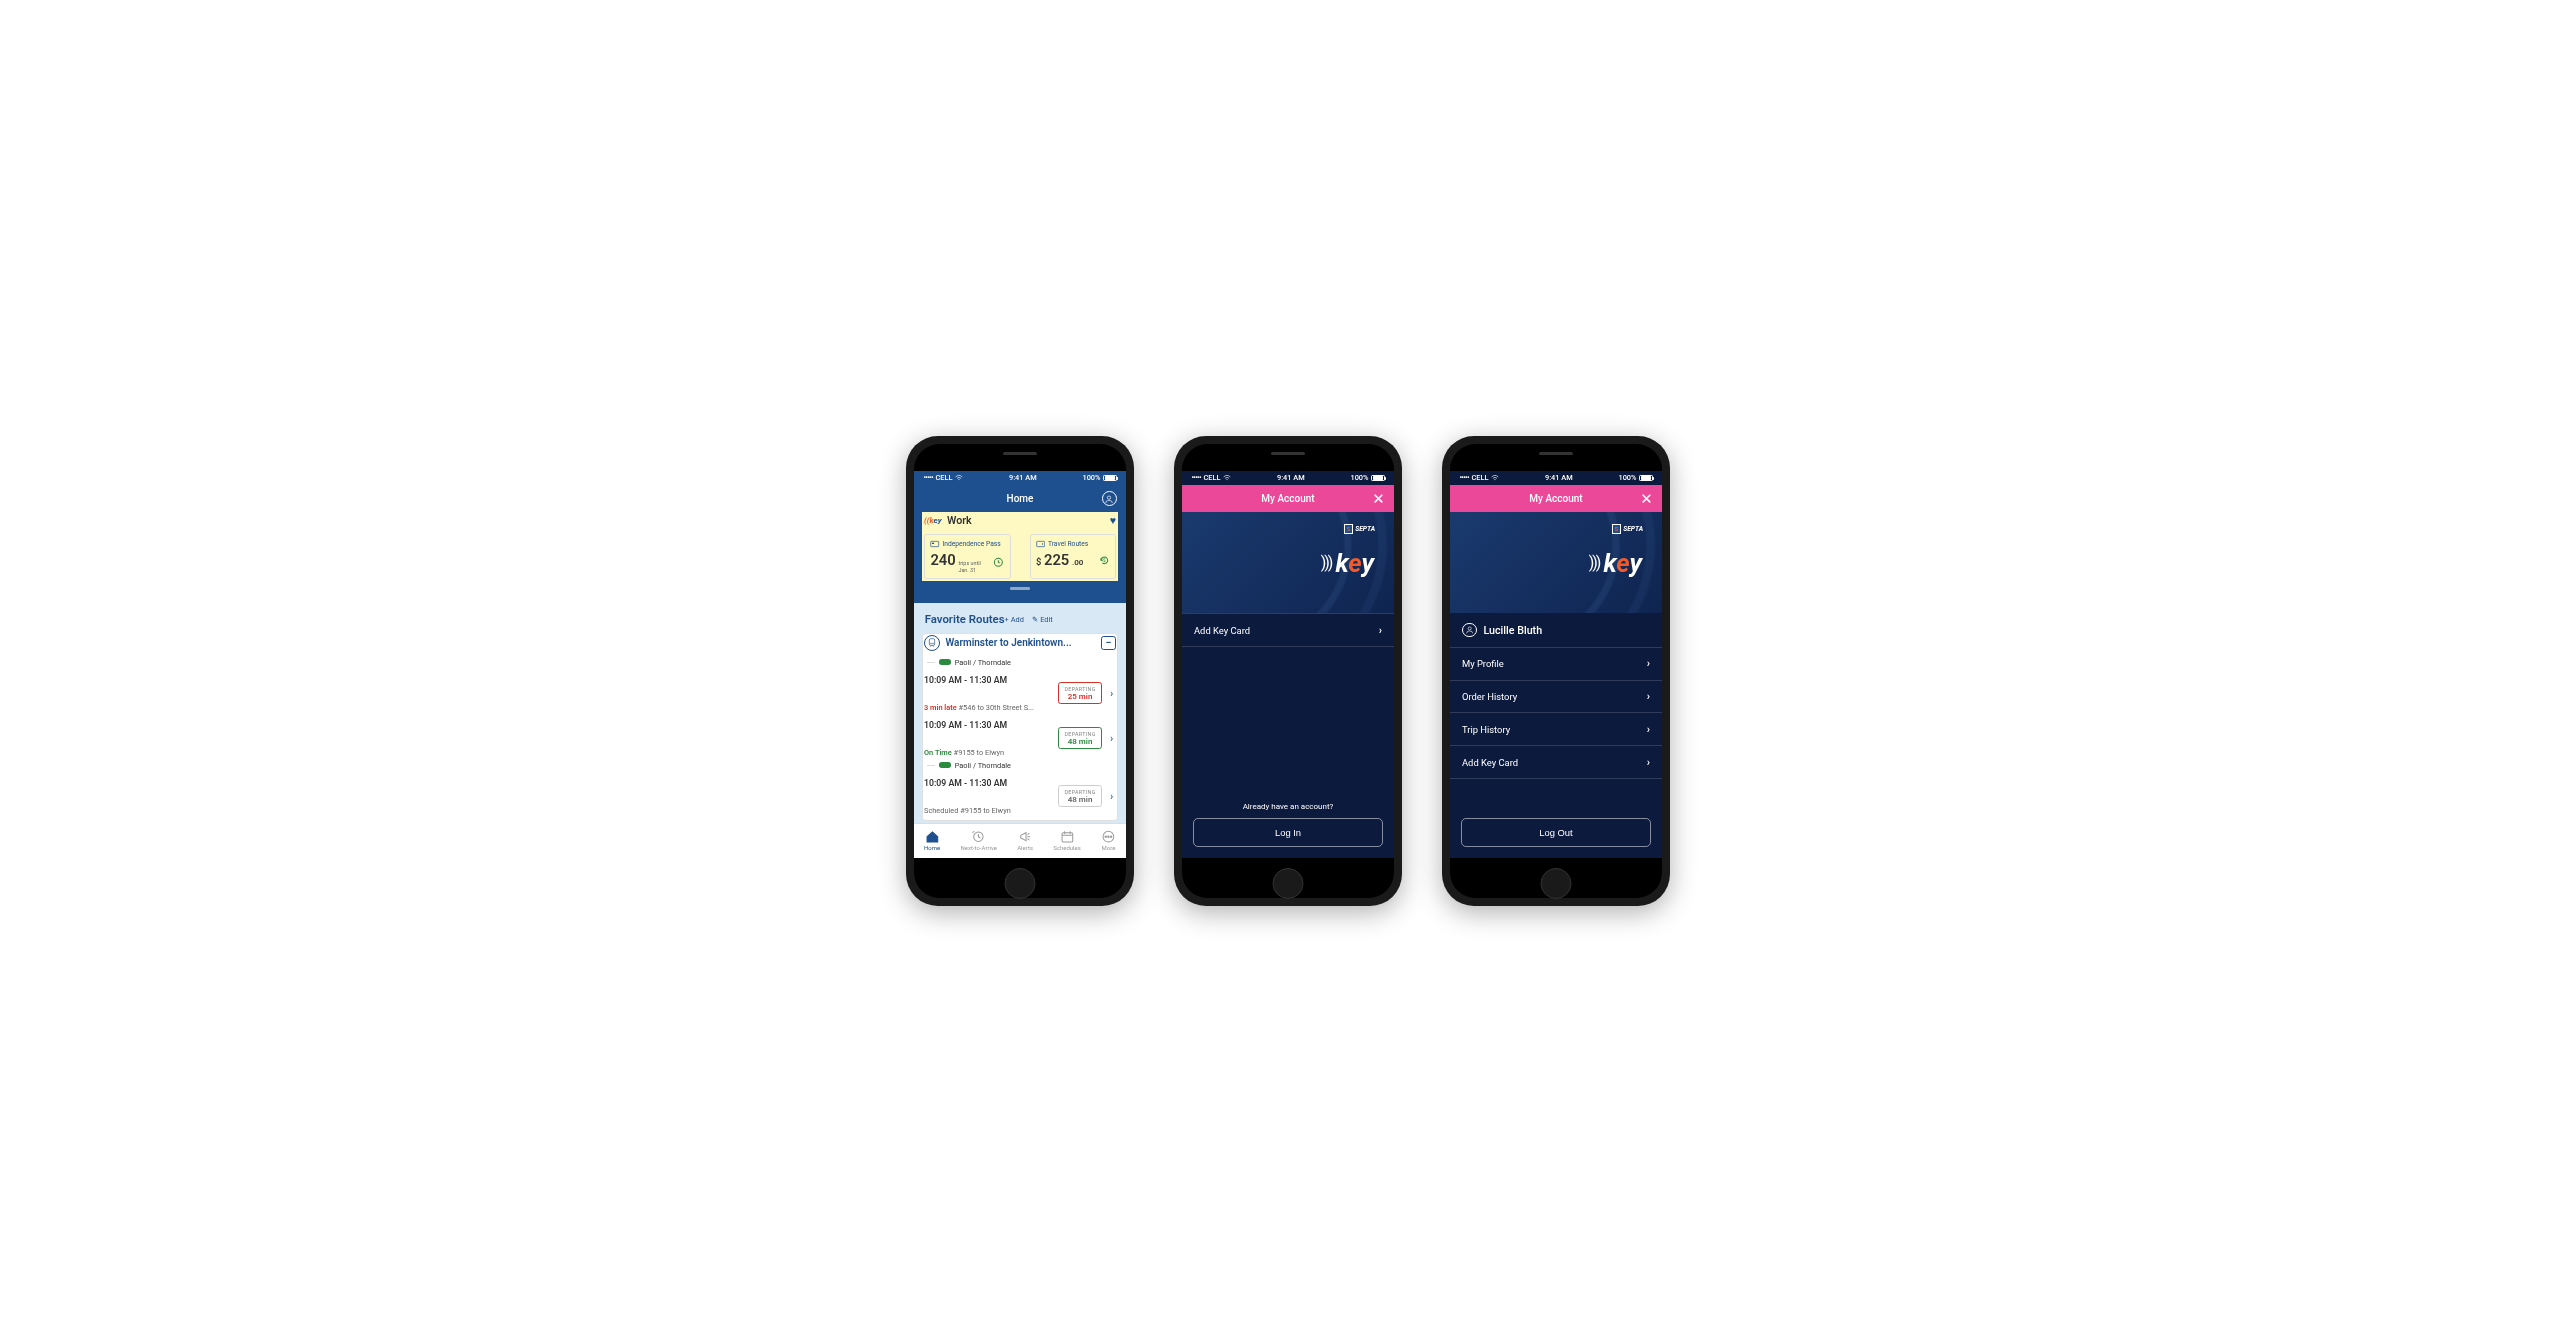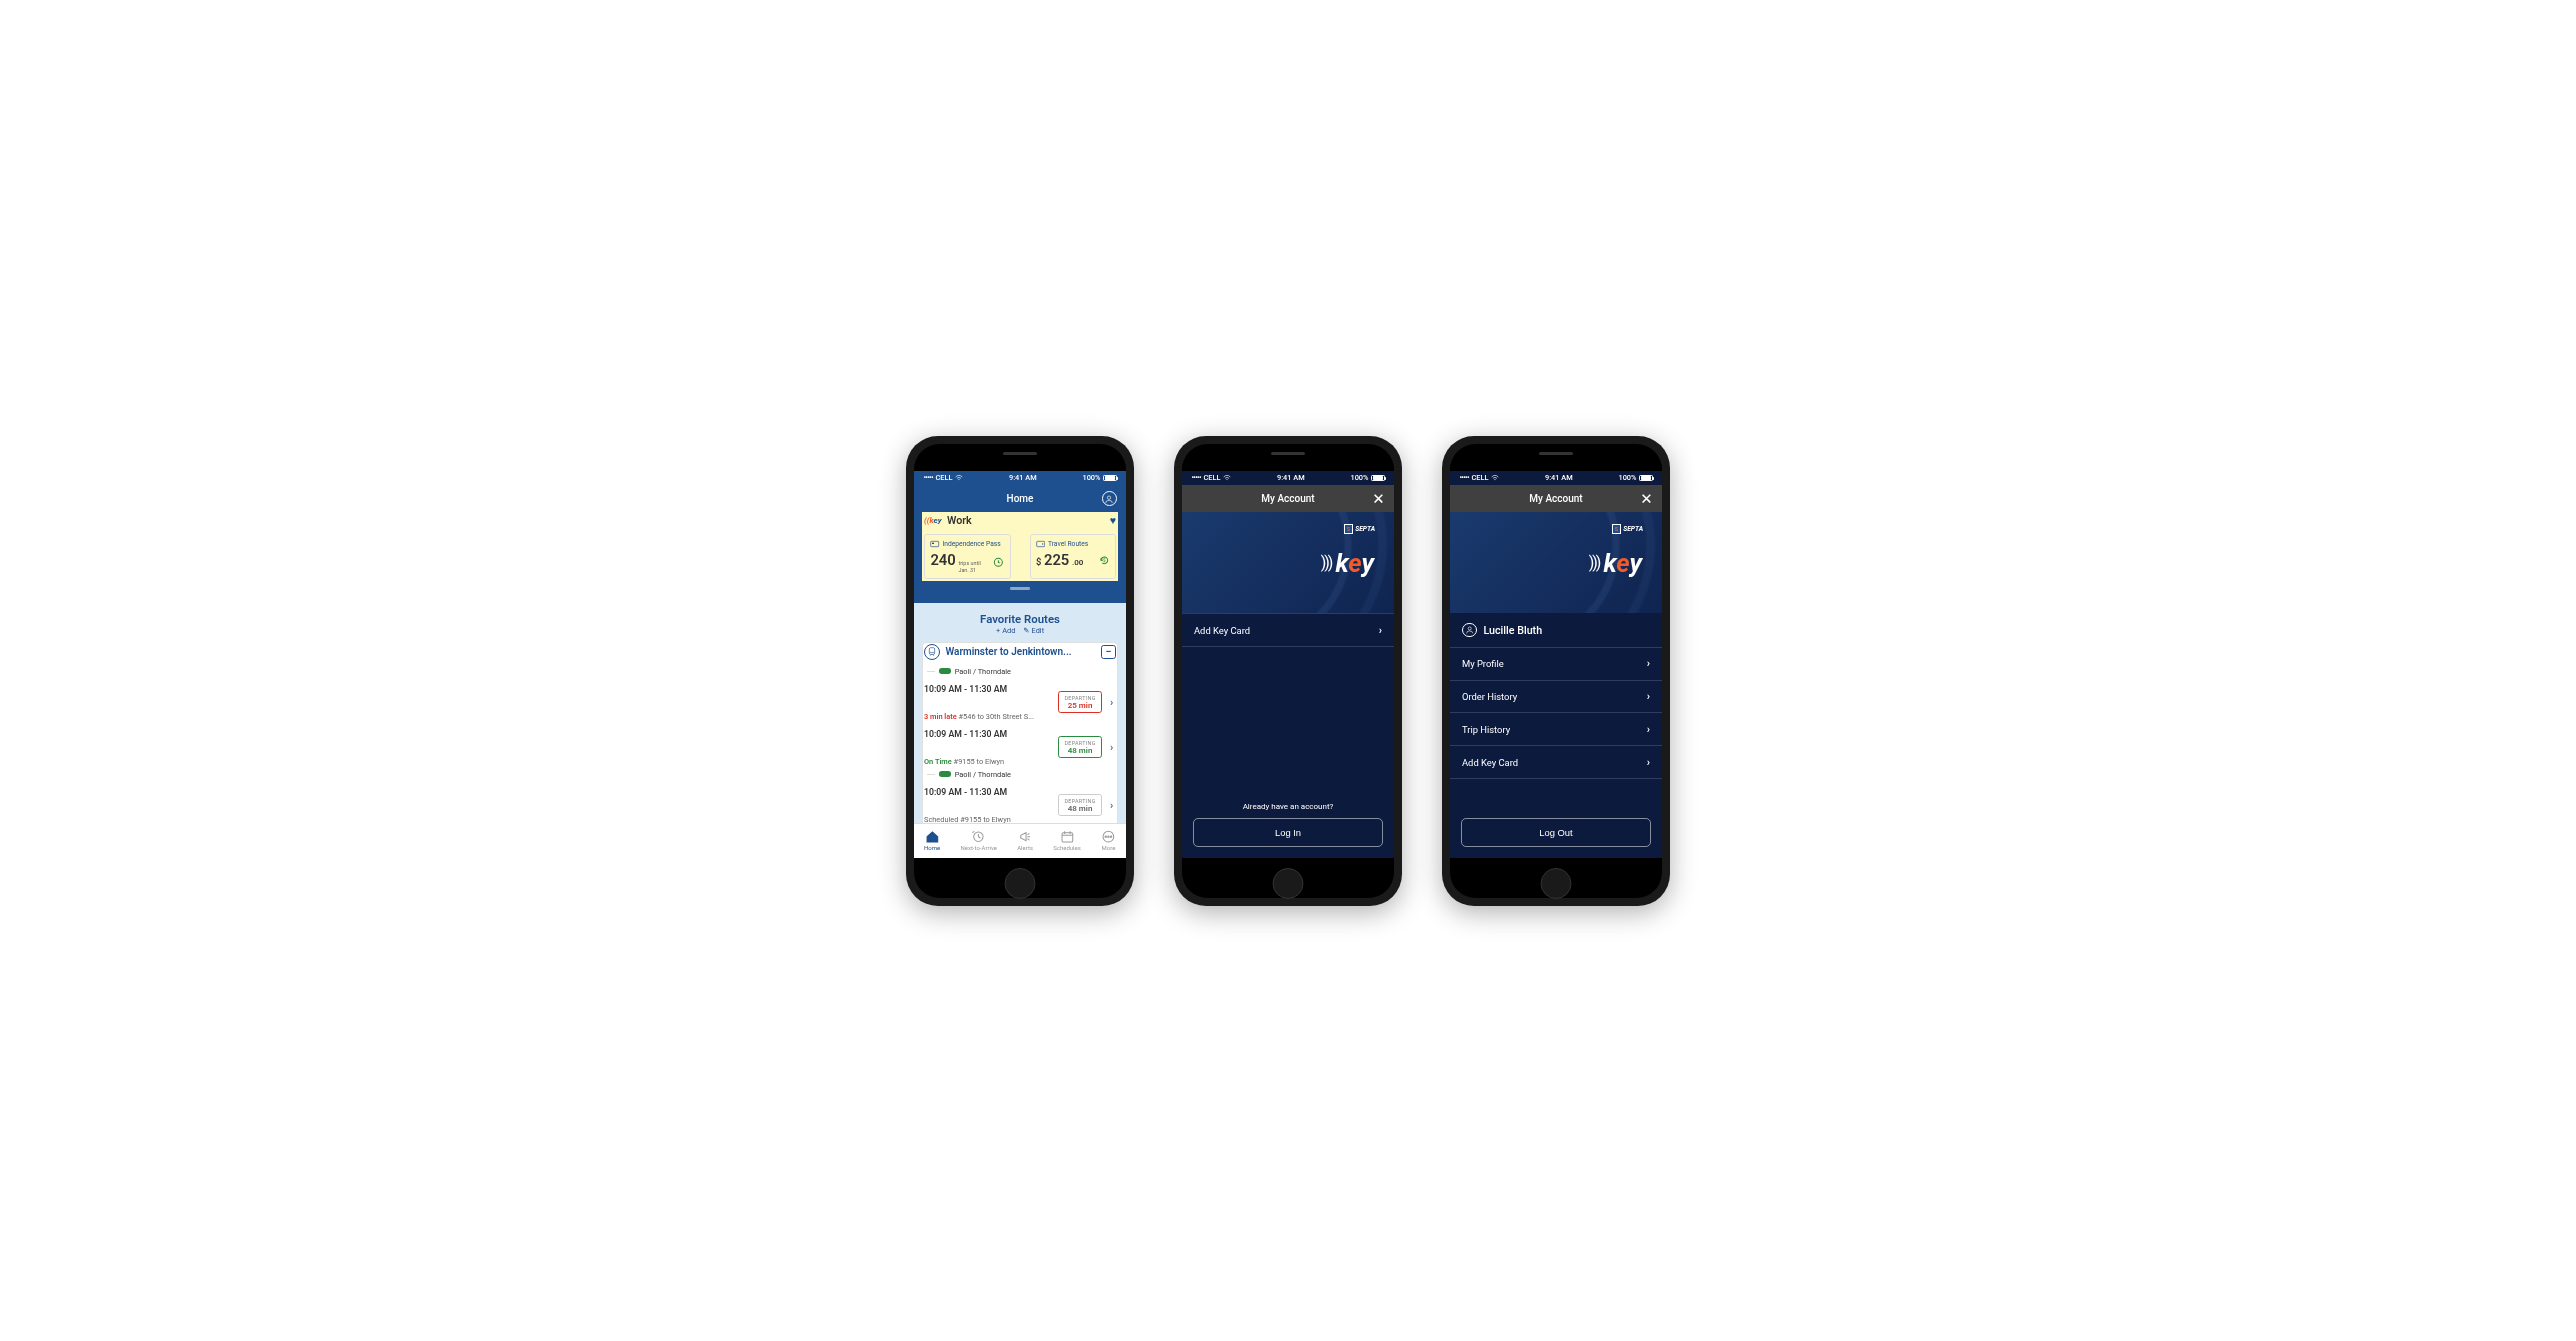--- a/index.html
+++ b/index.html
@@ -87,21 +87,21 @@
 
 .nav-bar {
   height: 27px;
   display: flex;
   align-items: center;
   justify-content: center;
   position: relative;
   color: #fff;
 }
 .nav-bar.blue { background: #1e4f8f; }
-.nav-bar.dark { background: #404040; }
+.nav-bar.dark { background: #ec4899; }
 .nav-title { font-size: 10px; font-weight: 500; }
 .nav-right { position: absolute; right: 9.4px; display:flex; align-items:center; }
 .profile-icon { width: 14.8px; height: 14.8px; border: 1px solid #fff; border-radius: 50%; display:flex; align-items:center; justify-content:center;}
 .profile-icon svg{width:8px;height:8px;}
 .close-icon { font-size: 14.8px; font-weight: 300; cursor:pointer;}
 
 
 .home-content { flex: 1; background: #d9e8f5; overflow-y: auto; }
 .card-header-area { background: #1e4f8f; padding: 0 8px 13.4px; }
 .key-card {
@@ -134,21 +134,20 @@
 .dollar{font-size:9.4px;font-weight:600;color:#333;}
 .cents{font-size:8px;font-weight:600;color:#333;}
 .page-indicator { display: flex; justify-content: center; margin-top: 5.4px; }
 .page-pill { width: 20px; height: 2.7px; background: rgba(255,255,255,0.5); border-radius: 1.3px;}
 
 .section-header {
   display: flex;
   justify-content: flex-start;
   align-items: center;
   padding: 9.4px 10.7px 6.7px;
-  flex-direction: column;
 }
 .section-title { font-size: 11.4px; font-weight: 600; color: #1e4f8f; }
 .section-actions { display: flex; gap: 8px; font-size: 7.4px; color: #1e4f8f; }
 .section-action { display: flex; align-items: center; gap: 2px; cursor:pointer;}
 
 .route-card {
   background: #fff;
   margin: 0 8px 6.7px;
   border-radius: 4px;
   border: 0.7px solid #e0e0e0;

